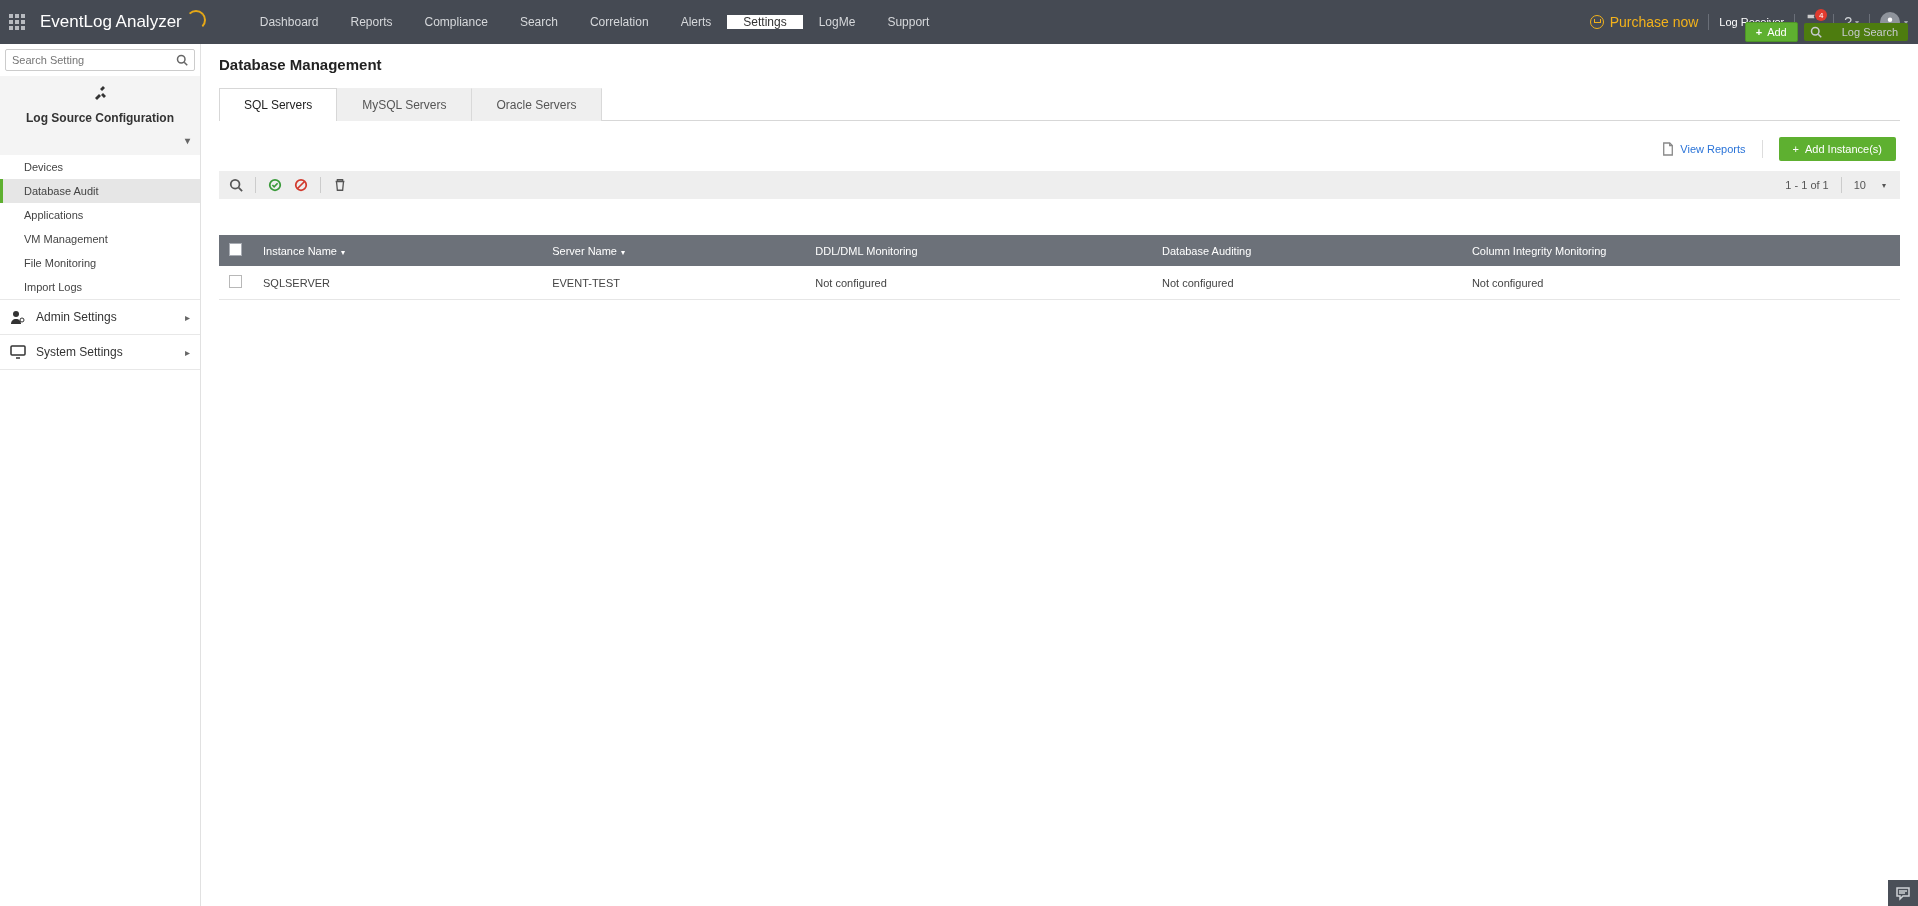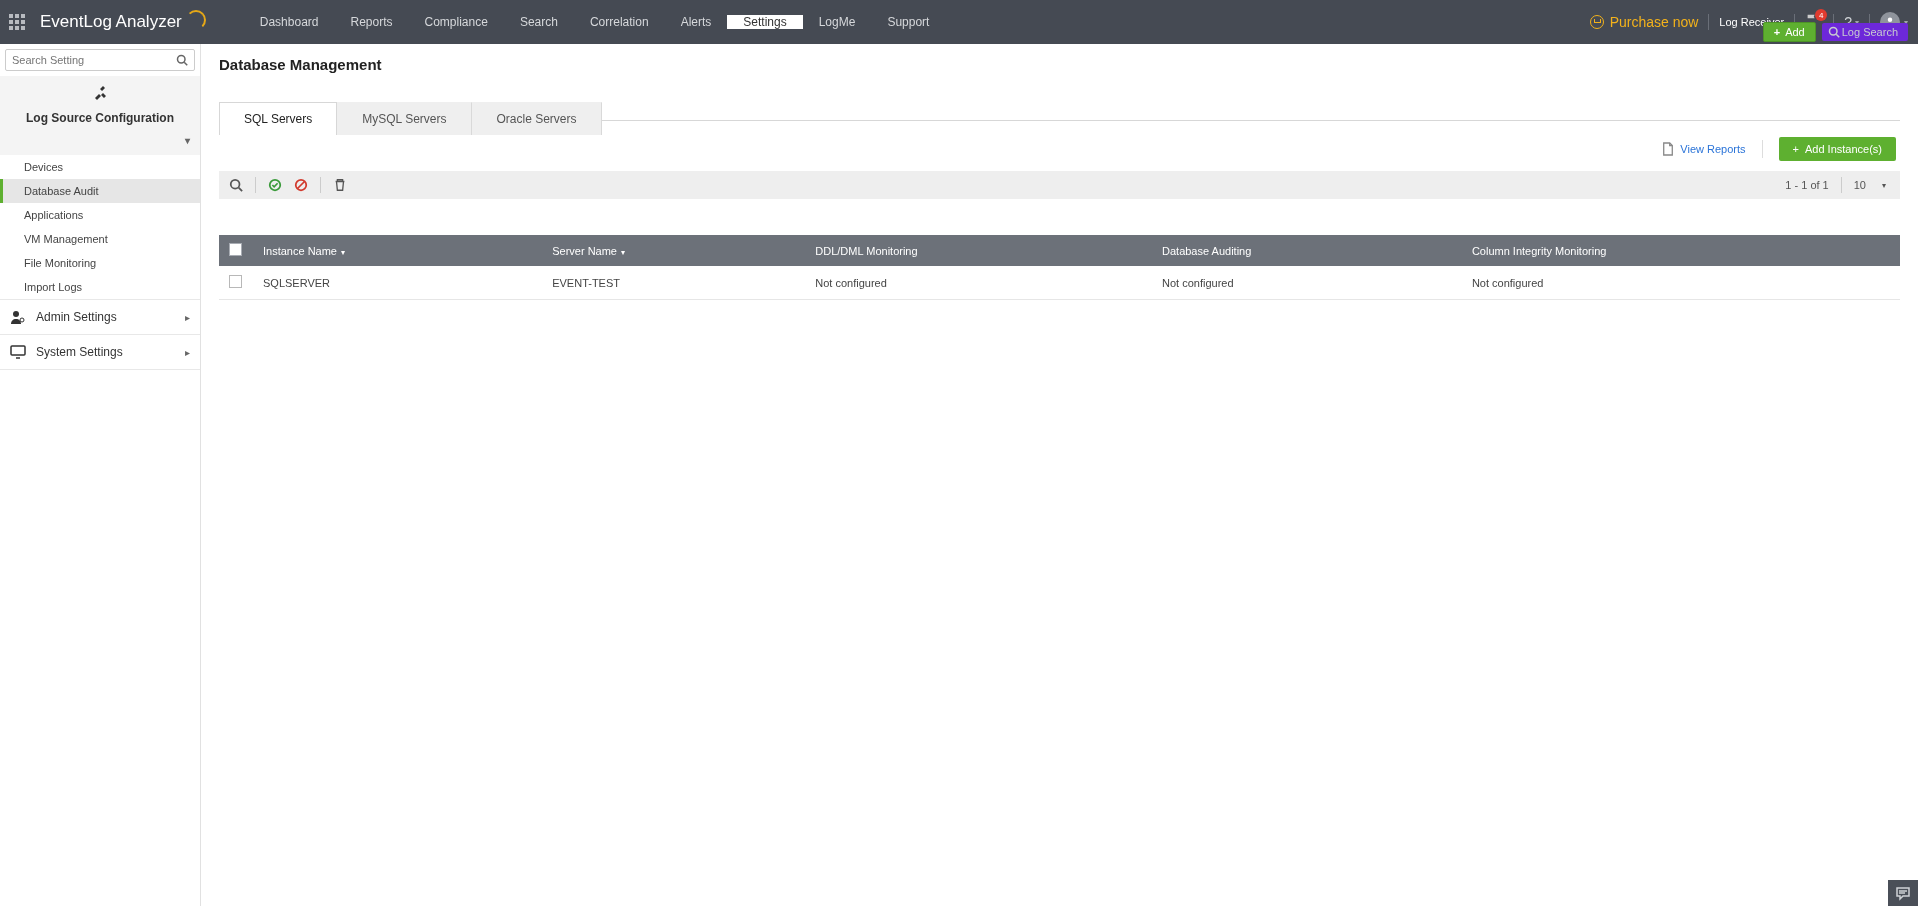--- a/index.html
+++ b/index.html
@@ -27,21 +27,21 @@
 .badge { position:absolute; top:-4px; right:-4px; background:#e03b2f; color:#fff; font-size:8px; border-radius:50%; width:12px; height:12px; display:flex; align-items:center; justify-content:center; }
 .help { color:#cfd2d6; font-size:14px; cursor:pointer; display:flex; align-items:center; gap:3px; }
 .caret-small { font-size:8px; color:#9fa3aa; }
 .user-ico { width:20px; height:20px; border-radius:50%; background:#8f949c; display:flex; align-items:center; justify-content:center; cursor:pointer; margin-right:4px; }
 .user-ico svg { width:12px; height:12px; fill:#fff; }
 
 
 .actionbar { position:absolute; top:22px; right:10px; display:flex; align-items:center; gap:6px; z-index:5; }
 .btn-add { background:#5eb030; color:#fff; border:1px solid #4d9426; border-radius:2px; padding:3px 10px; font-size:11px; display:flex; align-items:center; gap:5px; cursor:pointer; }
 .btn-add .plus { font-weight:bold; }
-.logsearch { background:#6d28d9; border-radius:2px; padding:3px 10px 3px 6px; display:flex; align-items:center; gap:2px; color:#c8cbd0; font-size:11px; cursor:pointer; }
+.logsearch { background:#4d7c0f; border-radius:2px; padding:3px 10px 3px 6px; display:flex; align-items:center; gap:20px; color:#c8cbd0; font-size:11px; cursor:pointer; }
 .logsearch svg { width:12px; height:12px; stroke:#c8cbd0; fill:none; stroke-width:2; }
 
 
 .shell { display:flex; height:calc(906px - 44px); }
 
 
 .sidebar { width:201px; background:#fff; border-right:1px solid #e1e1e1; }
 .search-setting { padding:5px; position:relative; }
 .search-setting input { width:100%; padding:4px 24px 4px 6px; border:1px solid #ccc; border-radius:2px; font-size:11px; color:#333; }
 .search-setting svg { position:absolute; right:12px; top:10px; width:12px; height:12px; stroke:#666; fill:none; stroke-width:2; }
@@ -51,21 +51,21 @@
 .side-head .chev { margin-left:auto; font-size:10px; color:#666; }
 .side-head svg { width:16px; height:16px; fill:#333; }
 .sub-items { }
 .sub-items a { display:block; padding:6px 10px 6px 24px; font-size:11px; color:#444; text-decoration:none; cursor:pointer; }
 .sub-items a.active { background:#e6e6e6; border-left:3px solid #5eb030; padding-left:21px; font-weight:500; }
 
 
 .content { flex:1; padding:12px 18px; overflow:auto; }
 .page-title { font-size:15px; font-weight:bold; color:#222; margin-bottom:14px; }
 .tabs { display:flex; border-bottom:1px solid #d7d7d7; }
-.tabs .tab { padding:9px 24px; font-size:12px; color:#555; cursor:pointer; border:1px solid transparent; border-bottom:none; background:#efefef; margin-right:0; position:relative; top:15px; }
+.tabs .tab { padding:9px 24px; font-size:12px; color:#555; cursor:pointer; border:1px solid transparent; border-bottom:none; background:#efefef; margin-right:0; position:relative; top:1px; }
 .tabs .tab.active { background:#fff; border-color:#d7d7d7; color:#222; }
 .tabs .tab:not(.active) { border-right:1px solid #d9d9d9; }
 
 .sub-actions { display:flex; justify-content:flex-end; align-items:center; gap:16px; padding:16px 4px 10px; }
 .view-reports { color:#2b74d8; font-size:11px; text-decoration:none; display:flex; align-items:center; gap:6px; cursor:pointer; }
 .view-reports svg { width:12px; height:14px; stroke:#888; fill:none; stroke-width:1.5; }
 .vert-sep { width:1px; height:18px; background:#ddd; }
 .btn-add-instance { background:#5eb030; color:#fff; border:none; border-radius:2px; padding:6px 14px; font-size:11px; display:flex; align-items:center; gap:6px; cursor:pointer; }
 
 

